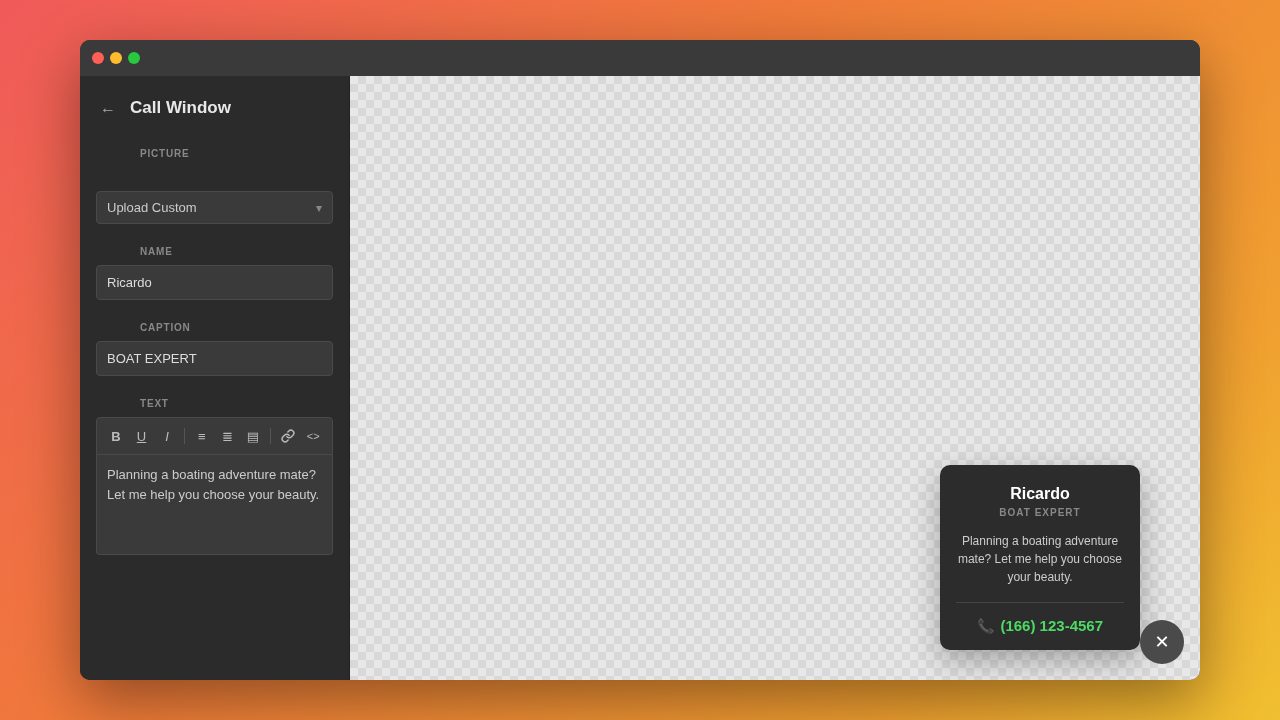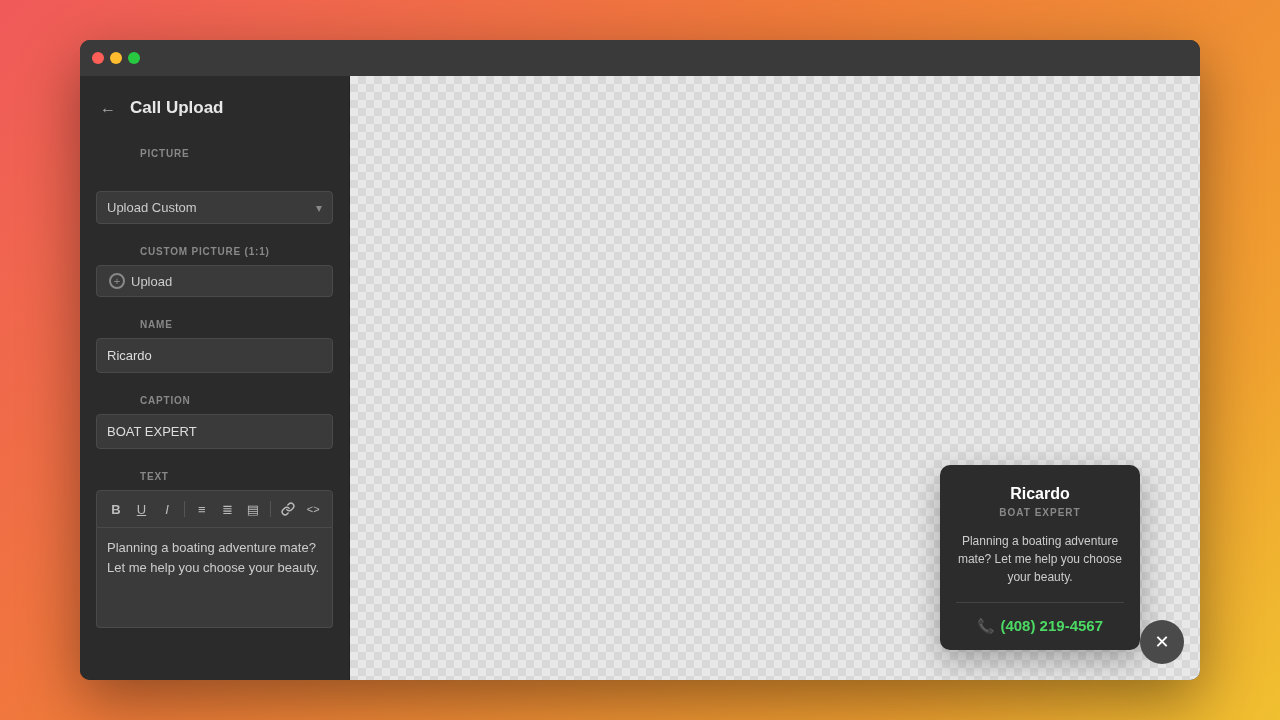--- a/index.html
+++ b/index.html
@@ -296,38 +296,31 @@
       <div class="traffic-light tl-green"></div>
     </div>
   </div>
 
   <div class="main-content">
 
     <div class="left-panel">
 
       <div class="panel-header">
         <div class="back-btn">←</div>
-        <div class="panel-title">Call Upload</div>
+        <div class="panel-title">Call Window</div>
       </div>
 
       <div class="field-group">
         <div class="field-label">PICTURE</div>
         <div class="dropdown">
           <span>Upload Custom</span>
           <span class="dropdown-arrow">▾</span>
         </div>
       </div>
 
-      <div class="field-group">
-        <div class="field-label">CUSTOM PICTURE (1:1)</div>
-        <div class="upload-btn">
-          <div class="upload-icon">+</div>
-          <span>Upload</span>
-        </div>
-      </div>
 
       <div class="field-group">
         <div class="field-label">NAME</div>
         <input class="text-input" type="text" value="Ricardo" style="">
       </div>
 
       <div class="field-group">
         <div class="field-label">CAPTION</div>
         <input class="text-input" type="text" value="BOAT EXPERT" style="">
       </div>
@@ -358,21 +351,21 @@
 
     <div class="right-panel">
 
       <div class="call-card">
         <div class="call-card-name">Ricardo</div>
         <div class="call-card-caption">BOAT EXPERT</div>
         <div class="call-card-text">Planning a boating adventure mate? Let me help you choose your beauty.</div>
         <div class="call-card-divider"></div>
         <div class="call-card-phone">
           <span class="phone-icon">📞</span>
-          <span>(408) 219-4567</span>
+          <span>(166) 123-4567</span>
         </div>
       </div>
 
       <div class="close-btn">
         <span>✕</span>
       </div>
 
     </div>
   </div>
 </div>

